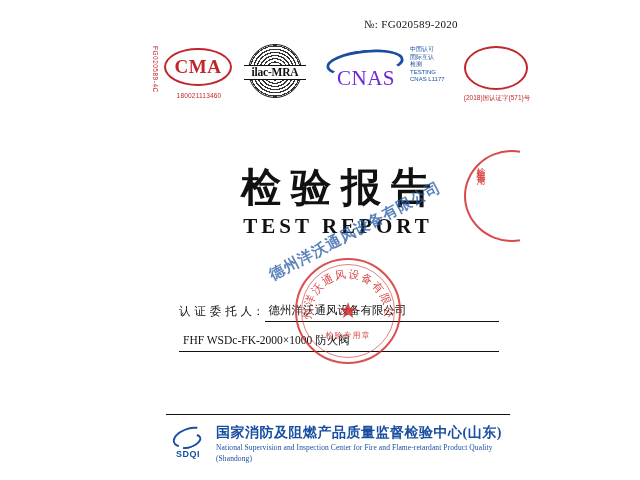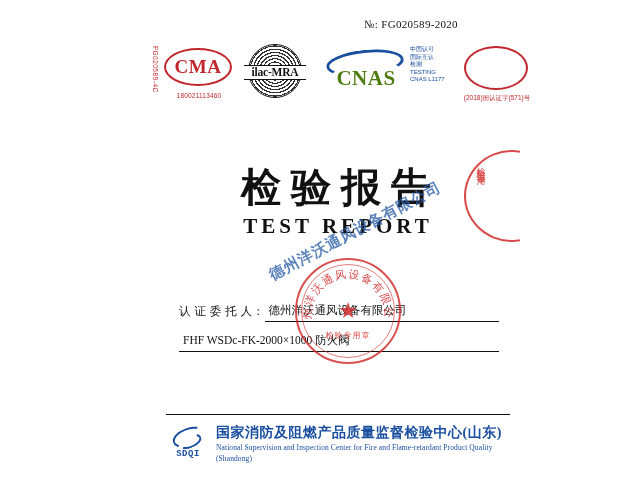--- a/index.html
+++ b/index.html
@@ -161,23 +161,23 @@
     border-left-color: #1a4fa0;
     transform: rotate(-6deg);
     box-sizing: border-box;
   }
   .cnas .cnas-text {
     position: absolute;
     left: 0; top: 16px;
     width: 92px;
     text-align: center;
     font-family: "Liberation Serif", serif;
-    font-weight: bold;
+    font-weight: normal;
     font-size: 21px;
-    color: #4d7c0f;
+    color: #6d28d9;
     letter-spacing: 0.5px;
   }
 
   
   .cnas-side {
     position: absolute;
     left: 258px;
     top: 2px;
     width: 52px;
     font-size: 6px;
@@ -430,21 +430,21 @@
     border-left-color: transparent;
     border-top-color: transparent;
     transform: rotate(-22deg);
     box-sizing: border-box;
   }
   .sdqi-logo .sdqi-text {
     position: absolute;
     left: 0; top: 22px;
     width: 44px;
     text-align: center;
-    font-family: Liberation Mono, monospace;
+    font-family: Liberation Sans, sans-serif;
     font-size: 9px;
     font-weight: bold;
     color: #1a4fa0;
     letter-spacing: 0.5px;
   }
   .footer-texts {
     flex: 1;
   }
   .footer-cn {
     font-family: "Liberation Serif", serif;

